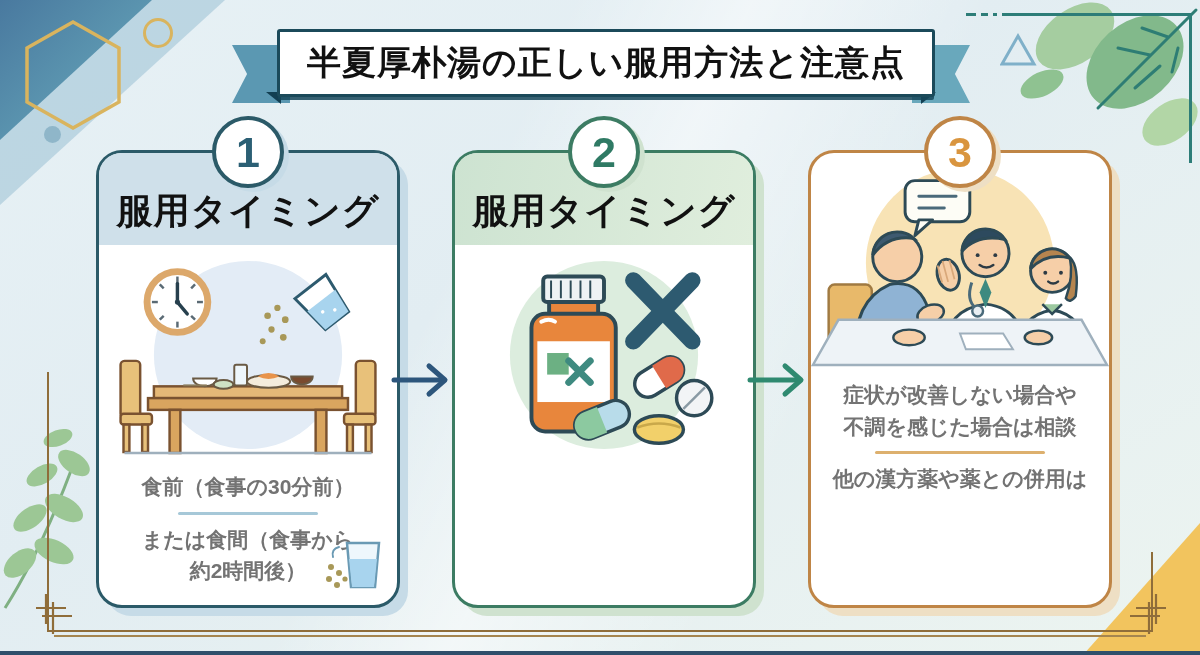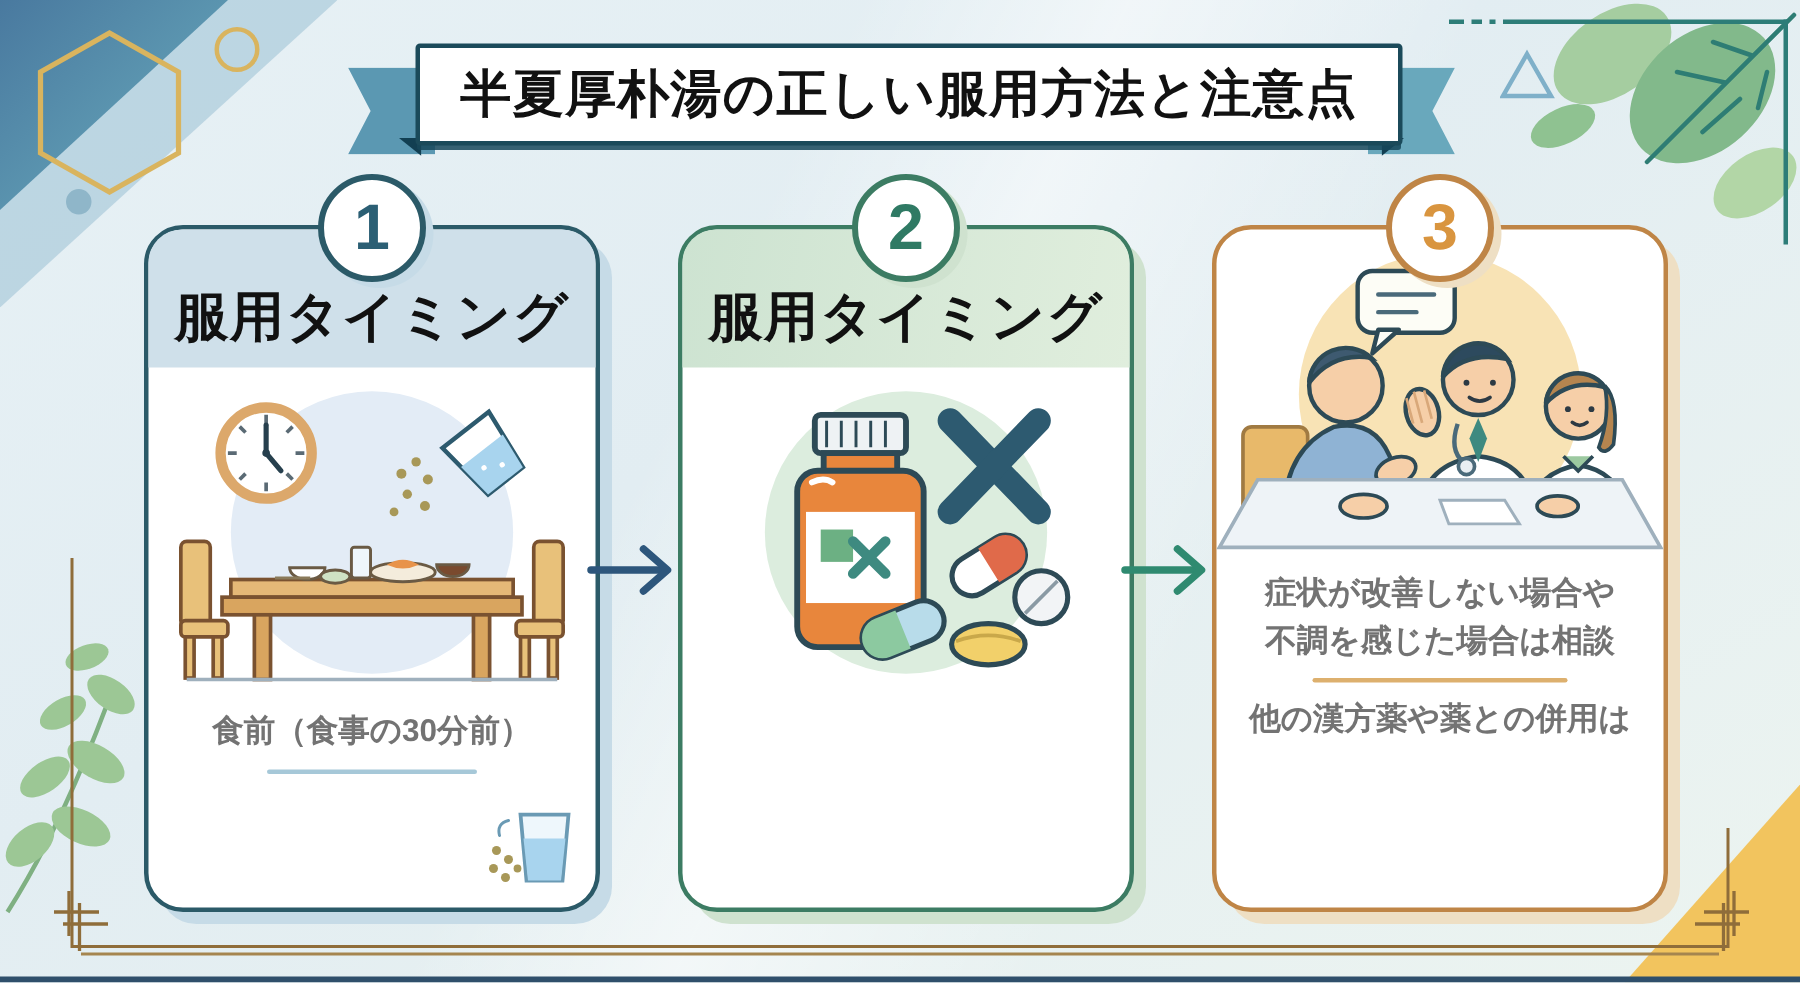--- a/index.html
+++ b/index.html
@@ -211,20 +211,22 @@
       <path d="M162,128 q11,-7 22,0 q-11,5 -22,0" fill="#e8934a" stroke="none"></path>
       <path d="M196,128 a11,8 0 0 0 22,0 z" fill="#7a4a2e"></path>
       <ellipse cx="127" cy="136" rx="10" ry="4.5" fill="#cfe2c4"></ellipse>
       <line x1="86" y1="137" x2="110" y2="137" stroke="#8a7a5a"></line>
     </g>
     <line x1="26" y1="206" x2="278" y2="206" stroke="#9fb0bd" stroke-width="2.5"></line>
   </svg>
   <div class="card-text">
     <p>食前（食事の30分前）</p>
     <div class="divider"></div>
+    <p>または食間（食事から
+約2時間後）</p>
   </div>
   <svg class="glass-mini" width="62" height="58" viewBox="0 0 62 58">
     <path d="M26,8 L58,8 L54,52 L30,52 Z" fill="#eef7fc" stroke="#6a9ab4" stroke-width="2.5"></path>
     <path d="M28,24 L56,24 L53,52 L31,52 Z" fill="#a8d4ee"></path>
     <path d="M18,12 q-8,2 -6,10" fill="none" stroke="#6a9ab4" stroke-width="2" stroke-linecap="round"></path>
     <g fill="#a89858">
       <circle cx="10" cy="32" r="3"></circle>
         <circle cx="18" cy="38" r="3"></circle>
       <circle cx="8" cy="44" r="3"></circle>
         <circle cx="16" cy="50" r="3"></circle>

